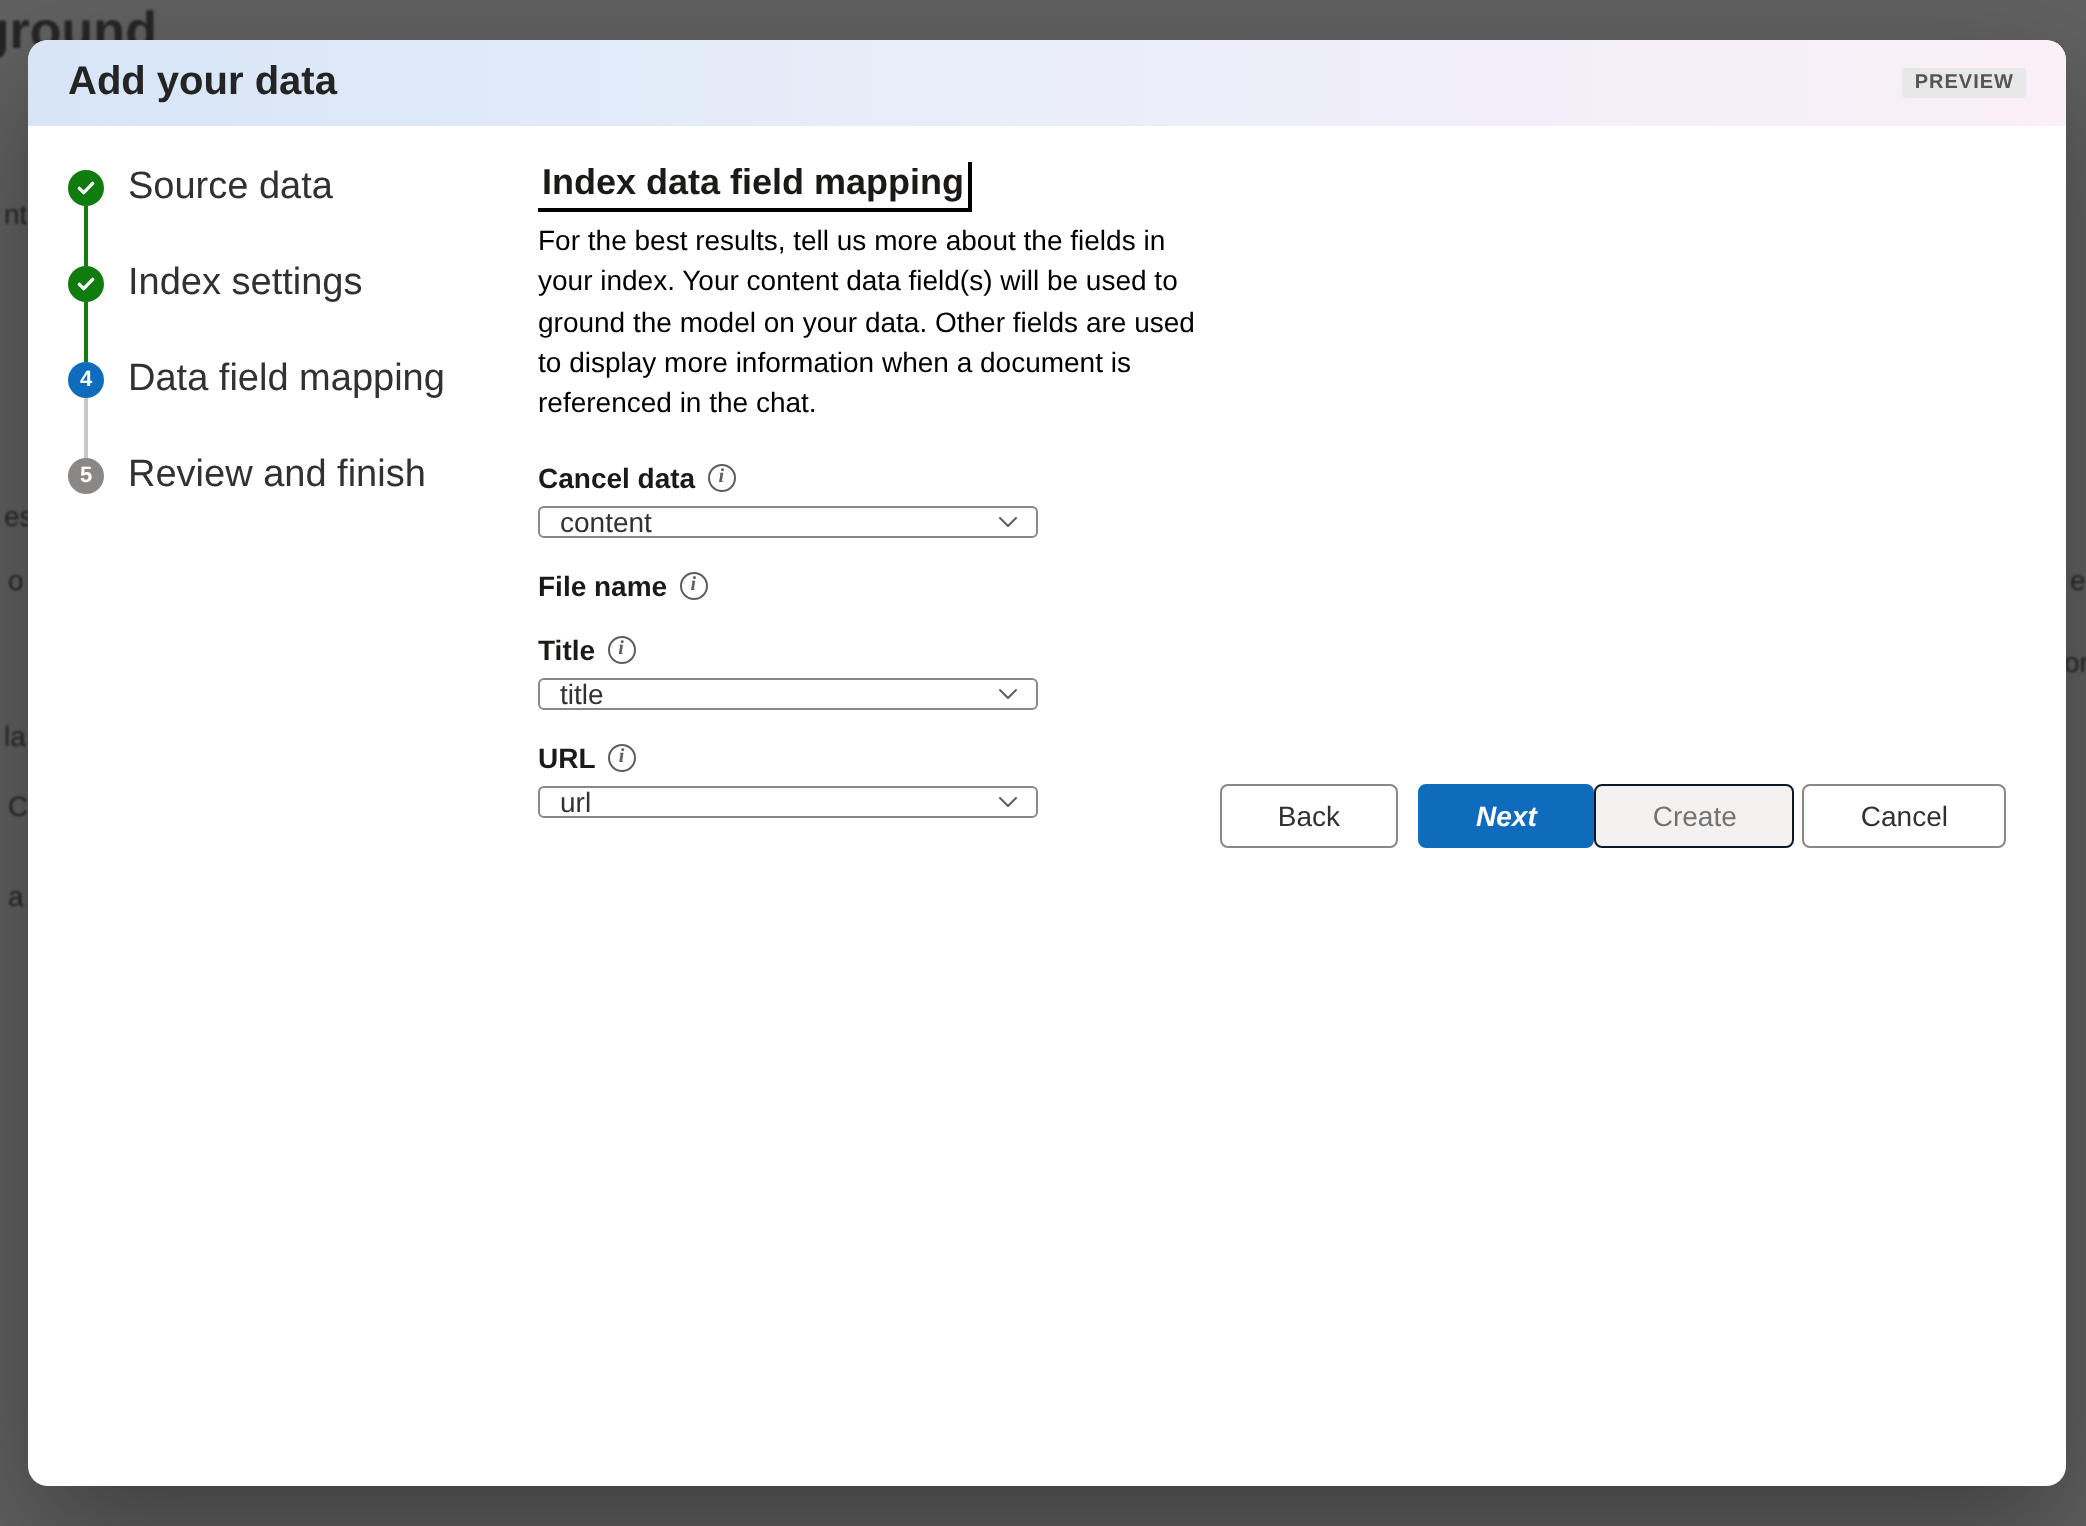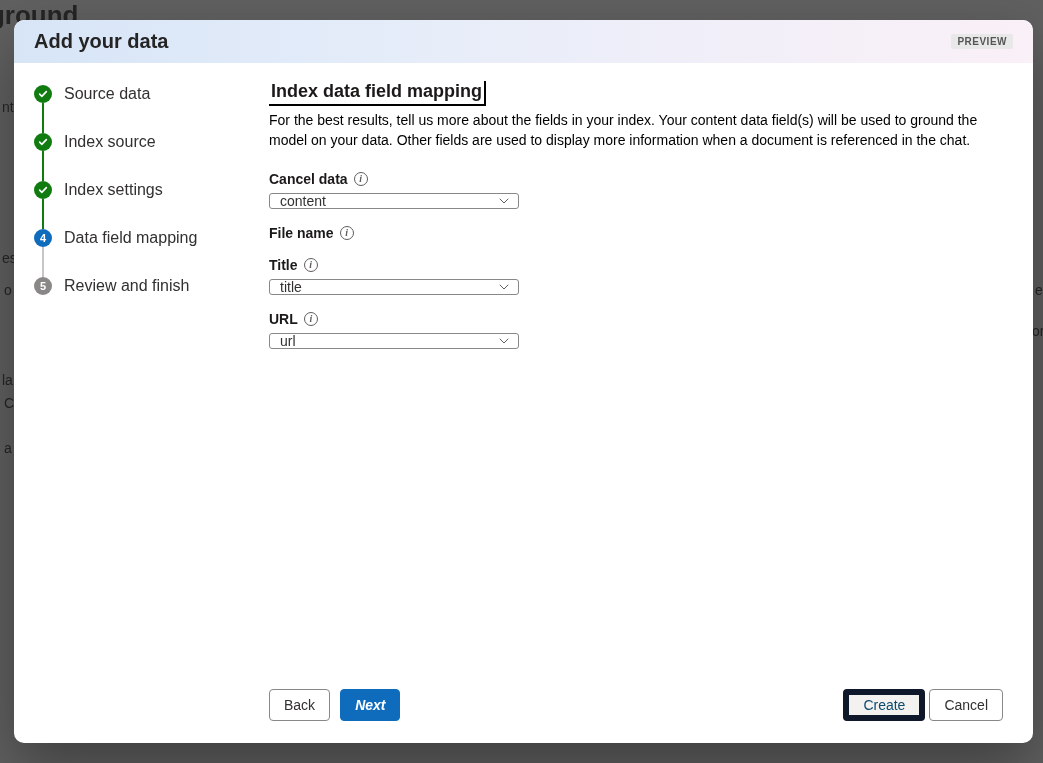--- a/index.html
+++ b/index.html
@@ -30,62 +30,62 @@
   .side { width:245px; padding:22px 10px 20px 20px; }
   .steps { list-style:none; margin:0; padding:0; }
   .step { display:flex; align-items:flex-start; position:relative; }
   .step + .step { margin-top:0; }
   .ico-col { width:18px; display:flex; flex-direction:column; align-items:center; }
   .step-ico { width:18px; height:18px; border-radius:50%; display:flex; align-items:center; justify-content:center; flex-shrink:0; position:relative; z-index:1; background:#fff; }
   .ico-done { background:#107c10; }
   .ico-done svg { width:10px; height:10px; display:block; }
   .ico-current { background:#0f6cbd; color:#fff; font-size:11px; font-weight:600; line-height:18px; }
   .ico-pending { background:#8a8886; color:#fff; font-size:11px; font-weight:600; line-height:18px; }
-  .step-label { margin-left:12px; font-size:16px; color:#323130; line-height:18px; padding-top:0; }
+  .step-label { margin-left:12px; font-size:19px; color:#323130; line-height:18px; padding-top:0; }
   .step.current .step-label { font-weight:400; }
   .connector { width:2px; height:30px; background:#107c10; }
   .connector.grey { background:#c8c6c4; }
 
-  .main { flex:1; padding:18px 30px 0 10px; display:flex; flex-direction:column; min-height:0; }
+  .main { flex:1; padding:18px 30px 0 10px; display:flex; flex-direction:row; min-height:0; }
   .content { flex:1; overflow:auto; }
   .sec-title { font-size:18px; font-weight:600; outline:2px solid #000; outline-offset:0; display:inline-block; padding:0 2px 2px 2px; margin:0; }
   .sec-desc { margin:6px 0 20px 0; color:#000000; line-height:1.45; max-width:720px; }
 
   .fld { margin-bottom:16px; }
   .fld-lbl { font-weight:600; font-size:14px; display:flex; align-items:center; gap:6px; margin-bottom:6px; }
   .info-ico { width:14px; height:14px; border:1px solid #605e5c; border-radius:50%; display:inline-flex; align-items:center; justify-content:center; font-size:10px; color:#605e5c; font-style:italic; font-family: Georgia, serif; line-height:1; }
   .select {
     width:250px; height:16px; border:1px solid #8a8886; border-radius:3px;
     background:#fff; display:flex; align-items:center; justify-content:space-between;
     padding:0 8px 0 10px; cursor:pointer;
   }
   .select span.val { color:#323130; }
   .select .chev svg { width:12px; height:12px; display:block; }
 
   .footer {
     display:flex; align-items:center; padding:14px 0 22px 0;
   }
   .footer .spacer { flex:1; }
-  .btn { height:32px; padding:0 14px; border-radius:4px; font-size:14px; cursor:pointer; display:inline-flex; align-items:center; justify-content:center; }
+  .btn { height:32px; padding:0 28px; border-radius:4px; font-size:14px; cursor:pointer; display:inline-flex; align-items:center; justify-content:center; }
   .btn-sec { background:#fff; border:1px solid #8a8886; color:#323130; }
   .btn-sec + .btn { margin-left:10px; }
   .btn-pri { background:#0f6cbd; border:1px solid #0f6cbd; color:#fff; font-weight:600;font-style:italic; }
-  .btn-dis { background:#f3f2f1; border:6px solid #0f172a; color:#0c4a6e; cursor:default; }
+  .btn-dis { background:#f3f2f1; border:1px solid #0f172a; color:#737373; cursor:default; }
   .btn-cancel { margin-left:4px; }
 </style>
 </head>
 <body>
 
 <div class="backdrop">
   <div class="bg-blur">
     <div class="bg-head">ayground</div>
     <div class="bg-text" style="left:2px; top:99px;text-align:right;">nt</div>
     <div class="bg-text" style="left:2px; top:250px;">es</div>
     <div class="bg-text" style="left:4px; top:282px;">o</div>
-    <div class="bg-text" style="left:2px; top:372px;">la</div>
+    <div class="bg-text" style="left:2px; top:360px;">la</div>
     <div class="bg-text" style="left:4px; top:395px;">C</div>
     <div class="bg-text" style="left:4px; top:440px;">a</div>
     <div class="bg-text" style="left:1035px; top:282px;">e</div>
     <div class="bg-text" style="left:1032px; top:323px;">or</div>
   </div>
 </div>
 
 <div class="overlay"></div>
 
 <div class="modal">
@@ -102,31 +102,20 @@
         <li class="step">
           <div class="ico-col">
             <div class="step-ico ico-done">
               <svg viewBox="0 0 12 12">
                   <path d="M2 6.2 L4.6 8.8 L10 3.2" stroke="#fff" stroke-width="2" fill="none" stroke-linecap="round" stroke-linejoin="round"></path>
                 </svg>
             </div>
             <div class="connector"></div>
           </div>
           <div class="step-label">Source data</div>
-        </li>
-        <li class="step">
-          <div class="ico-col">
-            <div class="step-ico ico-done">
-              <svg viewBox="0 0 12 12">
-                  <path d="M2 6.2 L4.6 8.8 L10 3.2" stroke="#fff" stroke-width="2" fill="none" stroke-linecap="round" stroke-linejoin="round"></path>
-                </svg>
-            </div>
-            <div class="connector"></div>
-          </div>
-          <div class="step-label">Index source</div>
         </li>
         <li class="step">
           <div class="ico-col">
             <div class="step-ico ico-done">
               <svg viewBox="0 0 12 12">
                   <path d="M2 6.2 L4.6 8.8 L10 3.2" stroke="#fff" stroke-width="2" fill="none" stroke-linecap="round" stroke-linejoin="round"></path>
                 </svg>
             </div>
             <div class="connector"></div>
           </div>

